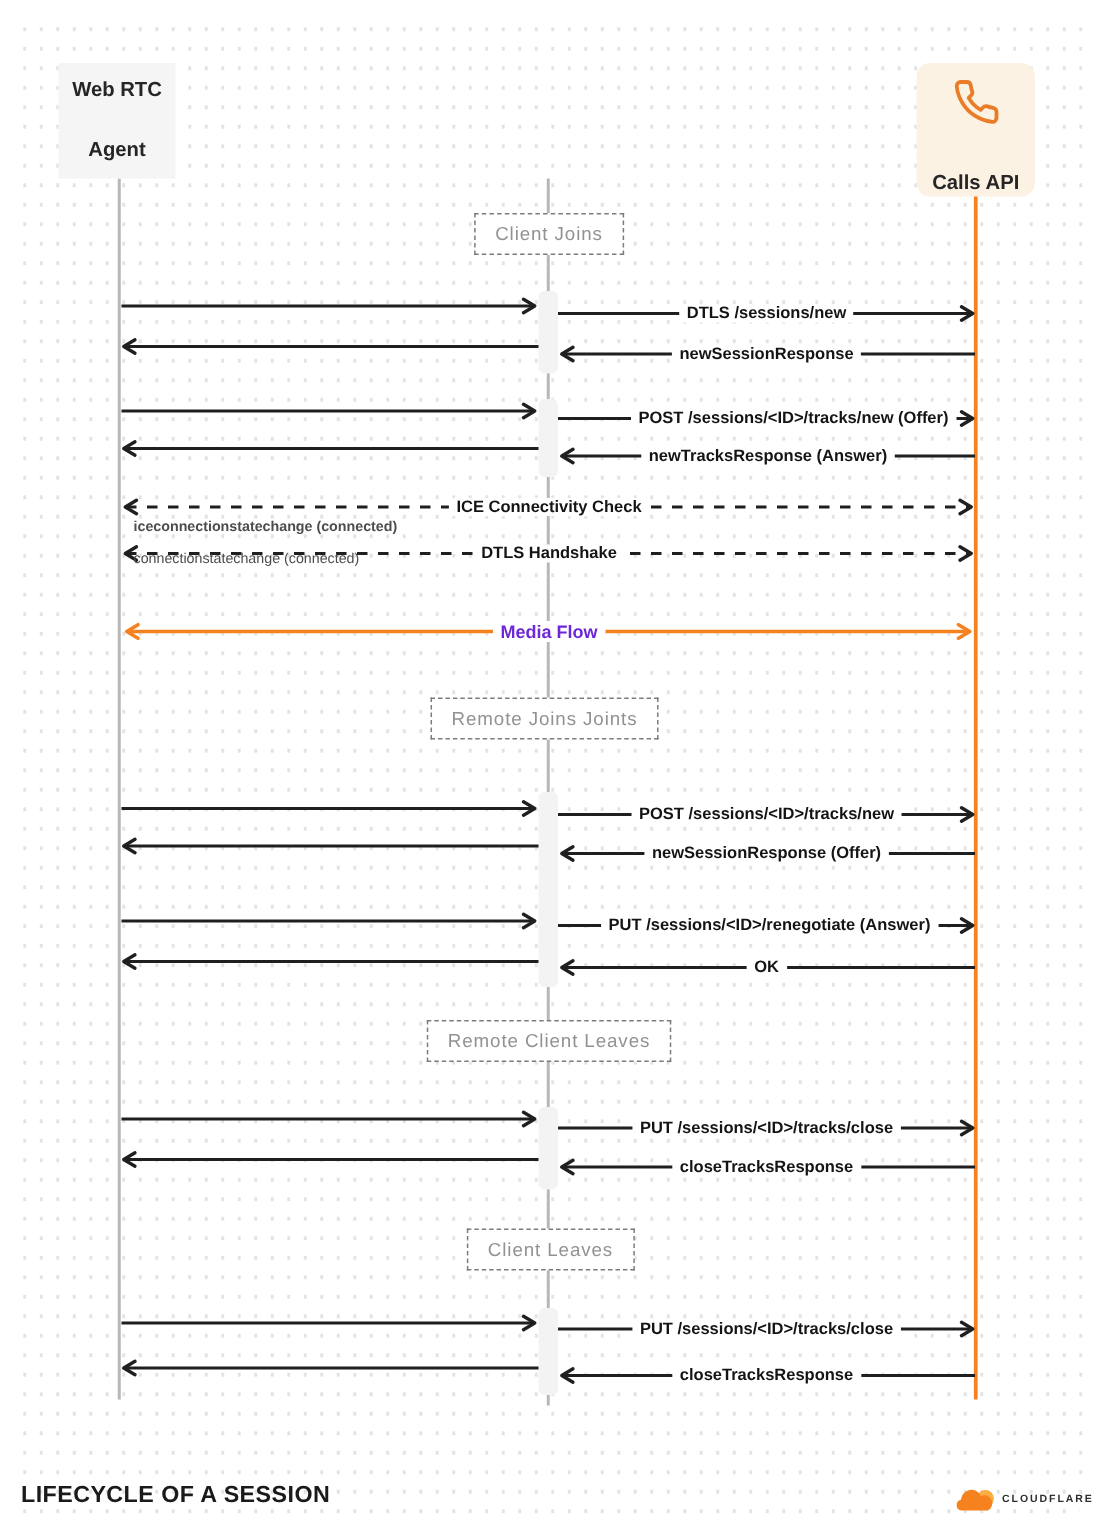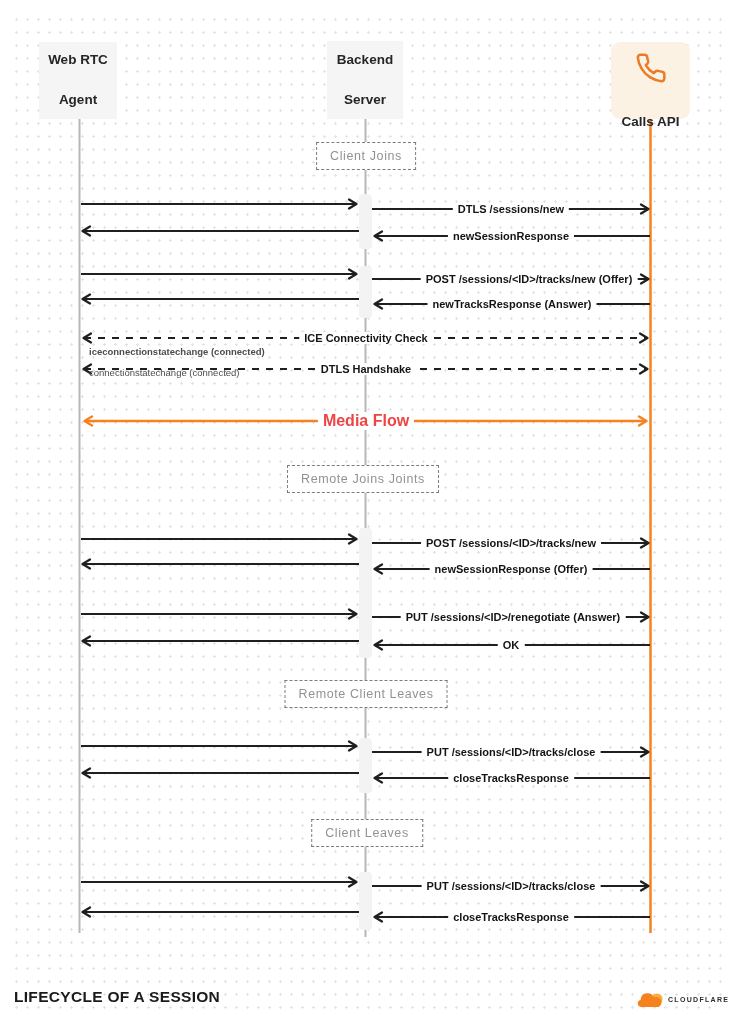--- a/index.html
+++ b/index.html
@@ -23,21 +23,21 @@
   .actor.calls .lbl{margin-top:6px;}
   .phase{
     position:absolute;transform:translate(-50%,-50%);background:#ffffff;
     border:1.5px dashed #7c7c7c;color:#929292;font-size:12.5px;letter-spacing:0.6px;
     padding:6px 13px;white-space:nowrap;
   }
   .msg-label{
     position:absolute;transform:translate(-50%,-50%);background:#ffffff;
     padding:0 5px;font-weight:700;font-size:11px;color:#141414;white-space:nowrap;
   }
-  .msg-label.orange{color:#ef4444;font-size:16px;}
+  .msg-label.orange{color:#6d28d9;font-size:12px;}
   .annotation{
     position:absolute;font-size:9.5px;color:#4c4c4c;white-space:nowrap;background:transparent;
   }
   .footer-title{
     position:absolute;left:14px;top:988px;font-weight:700;font-size:15.5px;
     letter-spacing:0.3px;color:#1a1a1a;white-space:nowrap;
   }
   .logo{
     position:absolute;left:637px;top:991px;display:flex;align-items:center;gap:4px;
   }
@@ -102,25 +102,21 @@
     <line x1="81" y1="882" x2="356" y2="882" stroke="#1f1f1f" stroke-width="2" marker-end="url(#ab)"></line>
     <line x1="372" y1="886" x2="648" y2="886" stroke="#1f1f1f" stroke-width="2" marker-end="url(#ab)"></line>
     <line x1="650" y1="917" x2="375" y2="917" stroke="#1f1f1f" stroke-width="2" marker-end="url(#ab)"></line>
     <line x1="359" y1="912" x2="83" y2="912" stroke="#1f1f1f" stroke-width="2" marker-end="url(#ab)"></line>
   </svg>
 
   <div class="actor" style="left:39px;top:42px;width:78px;height:77px;">
     <span>Web RTC</span>
     <span>Agent</span>
   </div>
-  <div class="actor" style="left:327px;top:41px;width:76px;height:78px;">
-    <span>Backend</span>
-    <span>Server</span>
-  </div>
-  <div class="actor calls" style="left:611px;top:42px;width:79px;height:77px;">
+  <div class="actor calls" style="left:611px;top:42px;width:79px;height:89px;">
     <span style="display:block;height:34px;">
       <svg width="32" height="32" viewBox="0 0 24 24" fill="none" stroke="#ea7c28" stroke-width="1.9" stroke-linecap="round" stroke-linejoin="round">
         <path d="M22 16.92v3a2 2 0 0 1-2.18 2 19.79 19.79 0 0 1-8.63-3.07 19.5 19.5 0 0 1-6-6 19.79 19.79 0 0 1-3.07-8.67A2 2 0 0 1 4.11 2h3a2 2 0 0 1 2 1.72 12.84 12.84 0 0 0 .7 2.81 2 2 0 0 1-.45 2.11L8.09 9.91a16 16 0 0 0 6 6l1.27-1.27a2 2 0 0 1 2.11-.45 12.84 12.84 0 0 0 2.81.7A2 2 0 0 1 22 16.92z"></path>
       </svg>
     </span>
     <span class="lbl">Calls API</span>
   </div>
 
   <div class="phase" style="left:366px;top:156px;">Client Joins</div>
   <div class="phase" style="left:363px;top:479px;">Remote Joins Joints</div>

